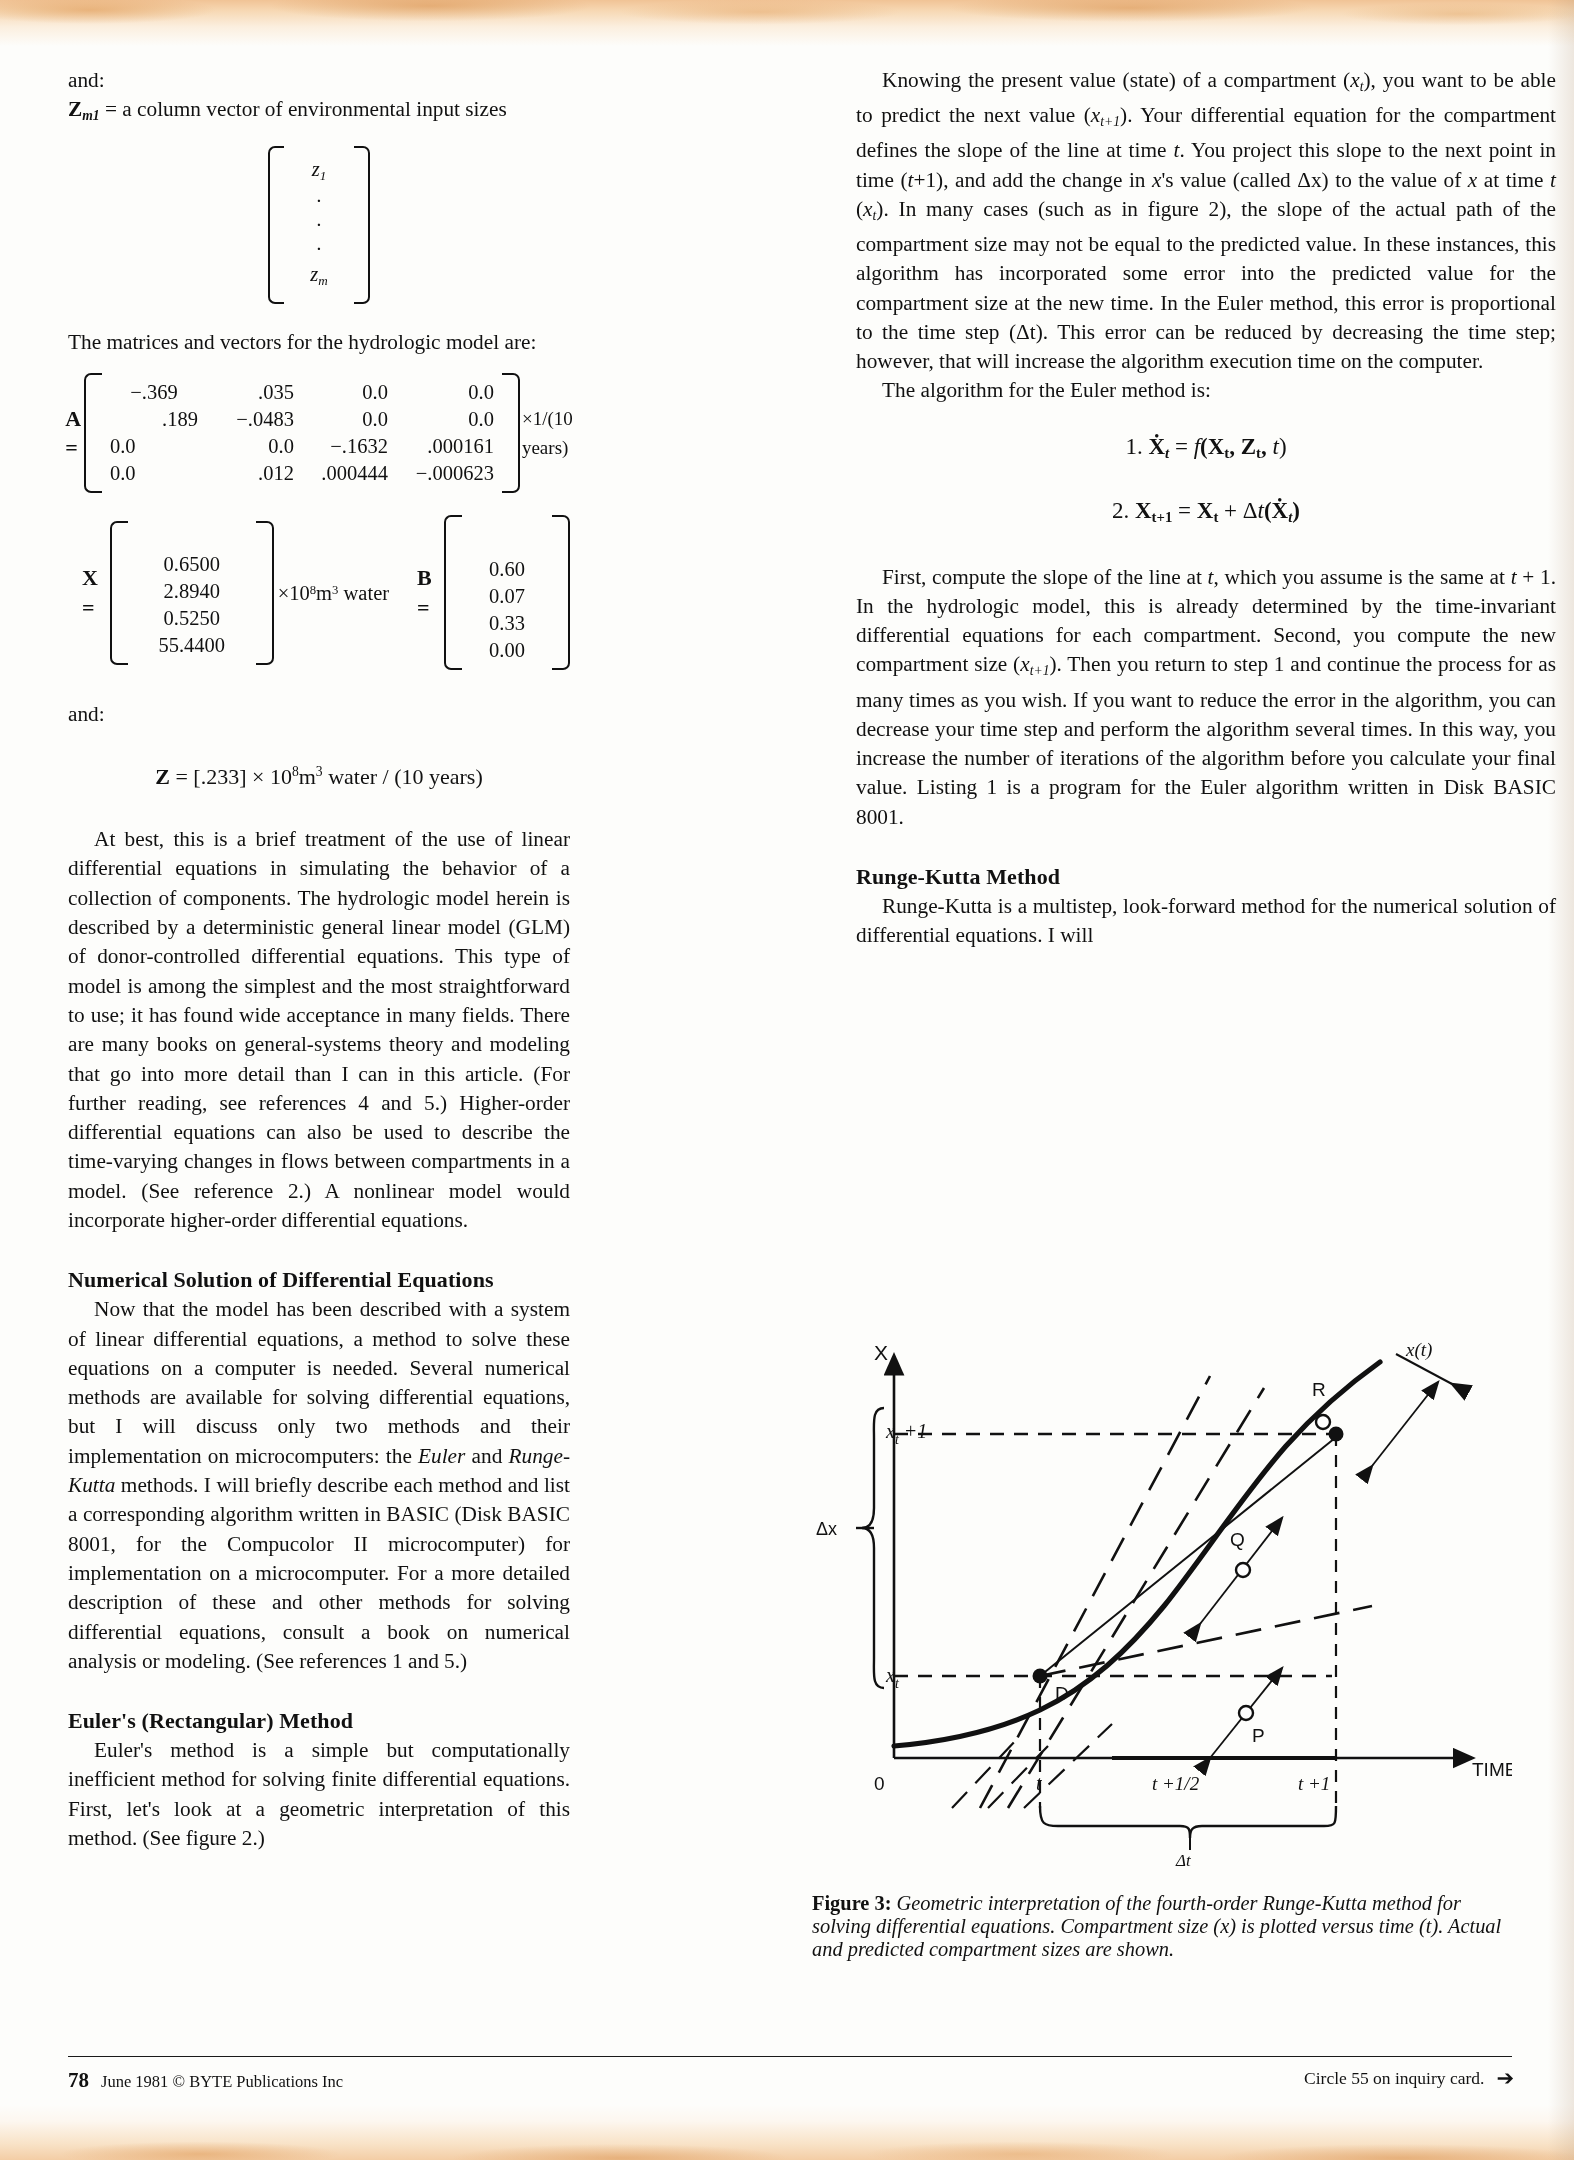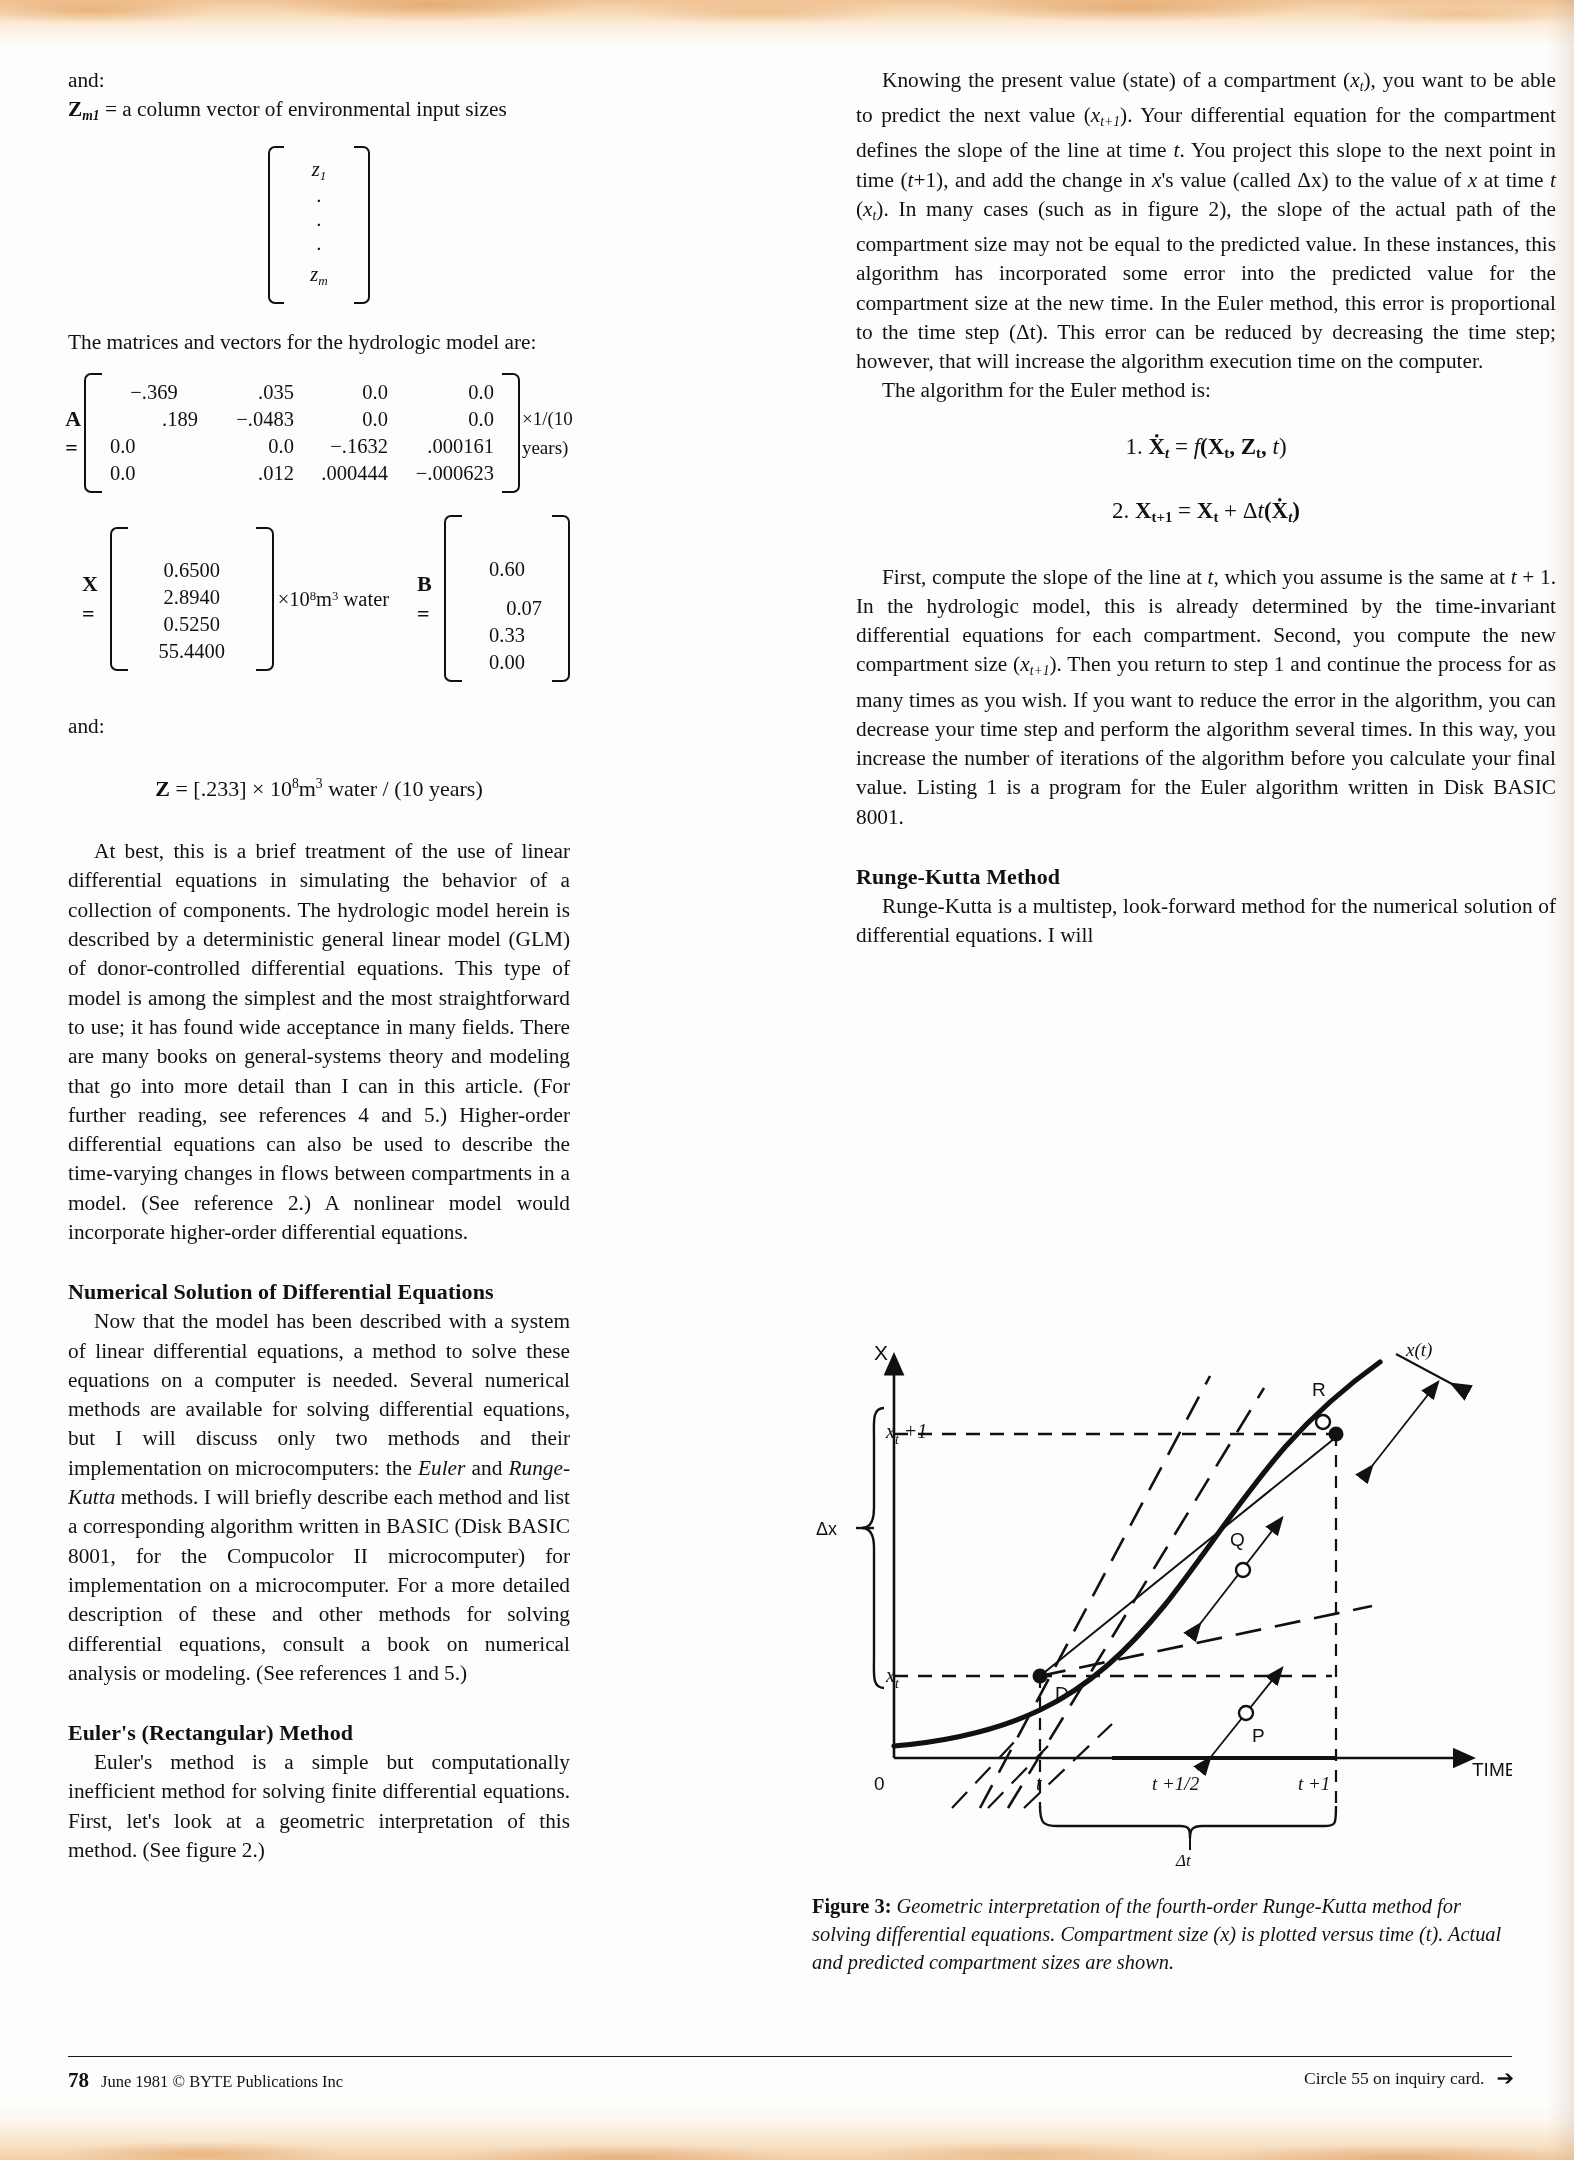--- a/index.html
+++ b/index.html
@@ -99,21 +99,21 @@
   .brk-r { border-right: 2.6px solid #111; border-radius: 0 7px 7px 0; }
   .brk-tall { width: 14px; }
   .mat-body { padding: 6px 8px; }
   .mrow { display: flex; }
   .mcell { text-align: right; font-size: 20.5px; line-height: 27px; }
 
   
   .figwrap { position: absolute; left: 812px; top: 1338px; width: 700px; height: 540px; }
   figcaption {
     position: absolute; left: 812px; top: 1892px; width: 700px;
-    font-size: 20.4px; line-height: 28px; font-style: italic; text-align: left;
+    font-size: 20.4px; line-height: 23px; font-style: italic; text-align: left;
   }
   figcaption b { font-style: normal; font-weight: bold; }
 
   
   .rule {
     position: absolute; left: 68px; top: 2056px; width: 1444px;
     border-top: 1.4px solid #1a1a1a;
   }
   .footer {
     position: absolute; top: 2068px; font-size: 17px;
@@ -208,21 +208,21 @@
         </span>
         <span class="brk brk-r"></span>
       </span>
       <span style="font-size:20.5px; margin-left:4px; white-space:nowrap;"><span>×10</span><sup style="font-style:normal;vertical-align:.5em;">8</sup><span>m</span><sup style="font-style:normal;vertical-align:.5em;">3</sup> <span>water</span></span>
 
       <span class="bf" style="font-size:22px; margin-left:28px; margin-right:6px;">B  =</span>
       <span class="mat">
         <span class="brk brk-l"></span>
         <span class="mat-body" style="padding:6px 10px;">
           <div class="mcell" style="width:70px; text-align:center;margin-top:35px;">0.60</div>
-          <div class="mcell" style="width:70px; text-align:right;margin-top:12px;">0.07</div>
+          <div class="mcell" style="width:70px; text-align:center;">0.07</div>
           <div class="mcell" style="width:70px; text-align:center;">0.33</div>
           <div class="mcell" style="width:70px; text-align:center;">0.00</div>
         </span>
         <span class="brk brk-r"></span>
       </span>
     </div>
 
     <p style="margin-top:30px;">and:</p>
 
     <p class="mathline" style="margin-top:28px; font-size:22px;">

